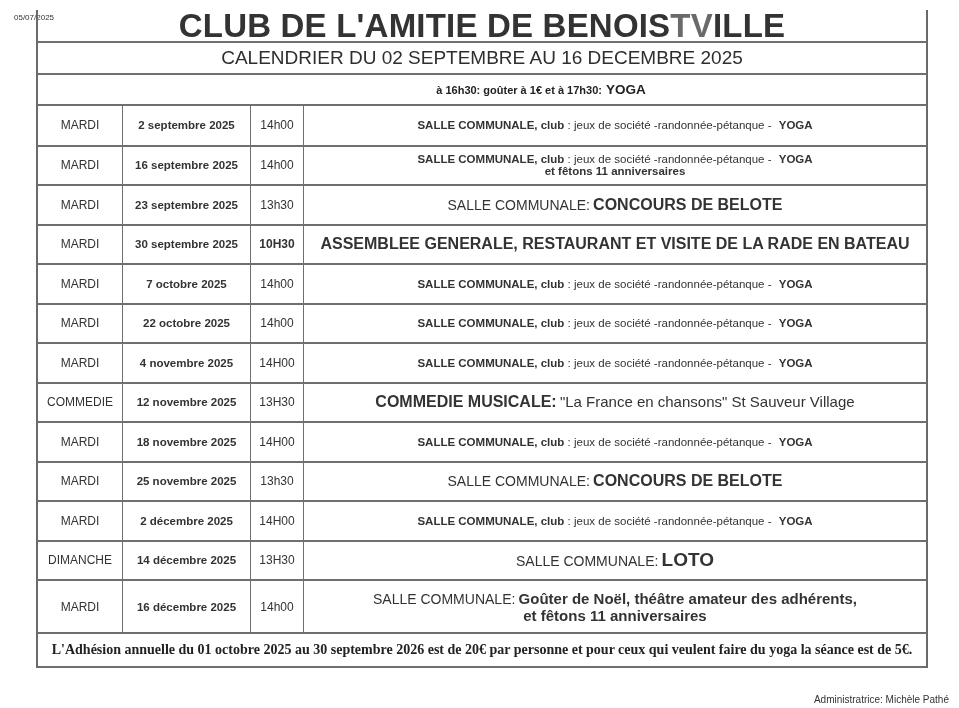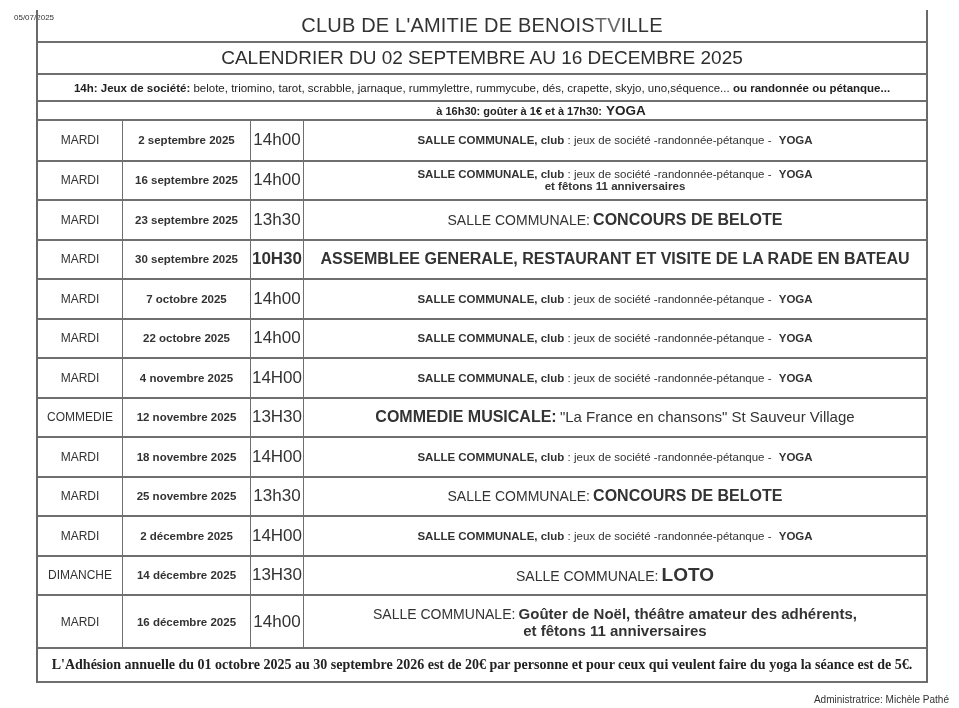--- a/index.html
+++ b/index.html
@@ -15,40 +15,40 @@
   .sheet {
     position: absolute; left: 36px; top: 10px; width: 892px;
     border-left: 2px solid #6a6a6a; border-right: 2px solid #6a6a6a;
     box-sizing: border-box;
   }
   .band {
     border-bottom: 2px solid #6f6f6f;
     display: flex; align-items: center; justify-content: center;
     box-sizing: border-box; text-align: center;
   }
-  .title { height: 33px; font-size: 20px; font-weight: normal; color: #333; letter-spacing: 0.2px; }
+  .title { height: 33px; font-size: 33px; font-weight: bold; color: #333; letter-spacing: 0.2px; }
   .title .tv { color: #6a6a6a; }
   .subtitle { height: 32px; font-size: 19px; font-weight: normal; color: #2e2e2e; }
   .games { height: 27px; font-size: 11.5px; color: #222; }
   .games b { font-weight: bold; }
-  .gouter { height: 19px; font-size: 11px; color: #222; padding-left: 118px; }
+  .gouter { height: 31px; font-size: 11px; color: #222; padding-left: 118px; }
   .gouter .yoga { font-weight: bold; font-size: 13.5px; margin-left: 4px; }
 
   table.cal {
     width: 100%; border-collapse: collapse; table-layout: fixed; padding-left: 48px;
   }
   table.cal td {
     border-bottom: 2px solid #6f6f6f; border-right: 1.5px solid #6f6f6f;
     text-align: center; vertical-align: middle; padding: 0;
     font-size: 12px; color: #333;
   }
   table.cal td:last-child { border-right: none; }
   table.cal td.day { width: 84px; font-size: 12px; }
   table.cal td.date { width: 127px; font-weight: bold; font-size: 11.5px; }
-  table.cal td.time { width: 52px; font-size: 17px; }
+  table.cal td.time { width: 52px; font-size: 12px; }
   table.cal td.time.b { font-weight: bold; margin-top: 20px; }
   table.cal td.desc { font-size: 11.5px; }
   tr.r { height: 39.5px; }
   tr.r2 { height: 53px; }
   .desc .sc { font-weight: bold; }
   .desc .yoga { font-weight: bold; margin-left: 4px; }
   .desc .small-caps { font-weight: normal; font-size: 14px; }
   .desc .big { font-weight: bold; font-size: 16px; }
   .desc .huge { font-weight: bold; font-size: 19px; }
   .desc .line2 { display: block; font-weight: bold; }
@@ -71,25 +71,20 @@
 
 <div class="print-date">05/07/2025</div>
 
 <div class="sheet">
   <div class="band title">
     <span>CLUB DE L'AMITIE DE BENOIS</span>
       <span class="tv">TV</span>
       <span>ILLE</span>
   </div>
   <div class="band subtitle">CALENDRIER DU 02 SEPTEMBRE AU 16 DECEMBRE 2025</div>
-  <div class="band games">
-    <b>14h: Jeux de société:</b>&nbsp;
-    <span>belote, triomino, tarot, scrabble, jarnaque, rummylettre, rummycube, dés, crapette, skyjo, uno,séquence...</span>&nbsp;
-    <b>ou randonnée  ou pétanque...</b>
-  </div>
   <div class="band gouter">
     <b>à 16h30: goûter à 1€</b>&nbsp;
     <span style="font-weight:bold">et à 17h30:</span>
     <span class="yoga">YOGA</span>
   </div>
 
   <table class="cal">
     <tbody id="events-body">
         <tr class="r">
           <td class="day">MARDI</td>

